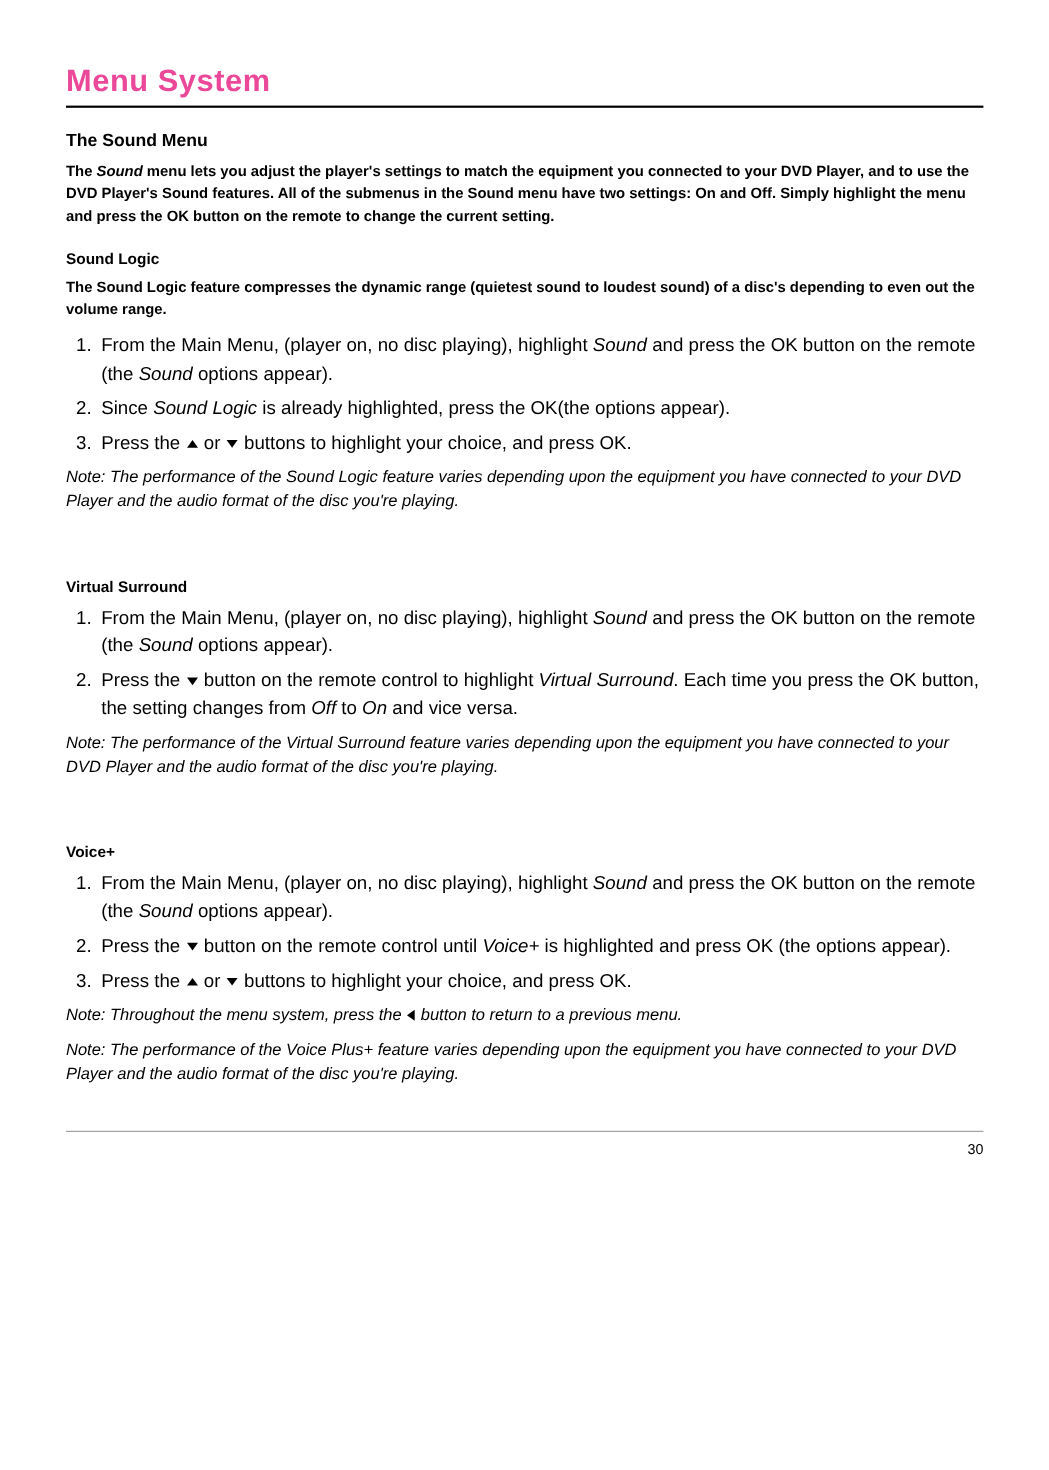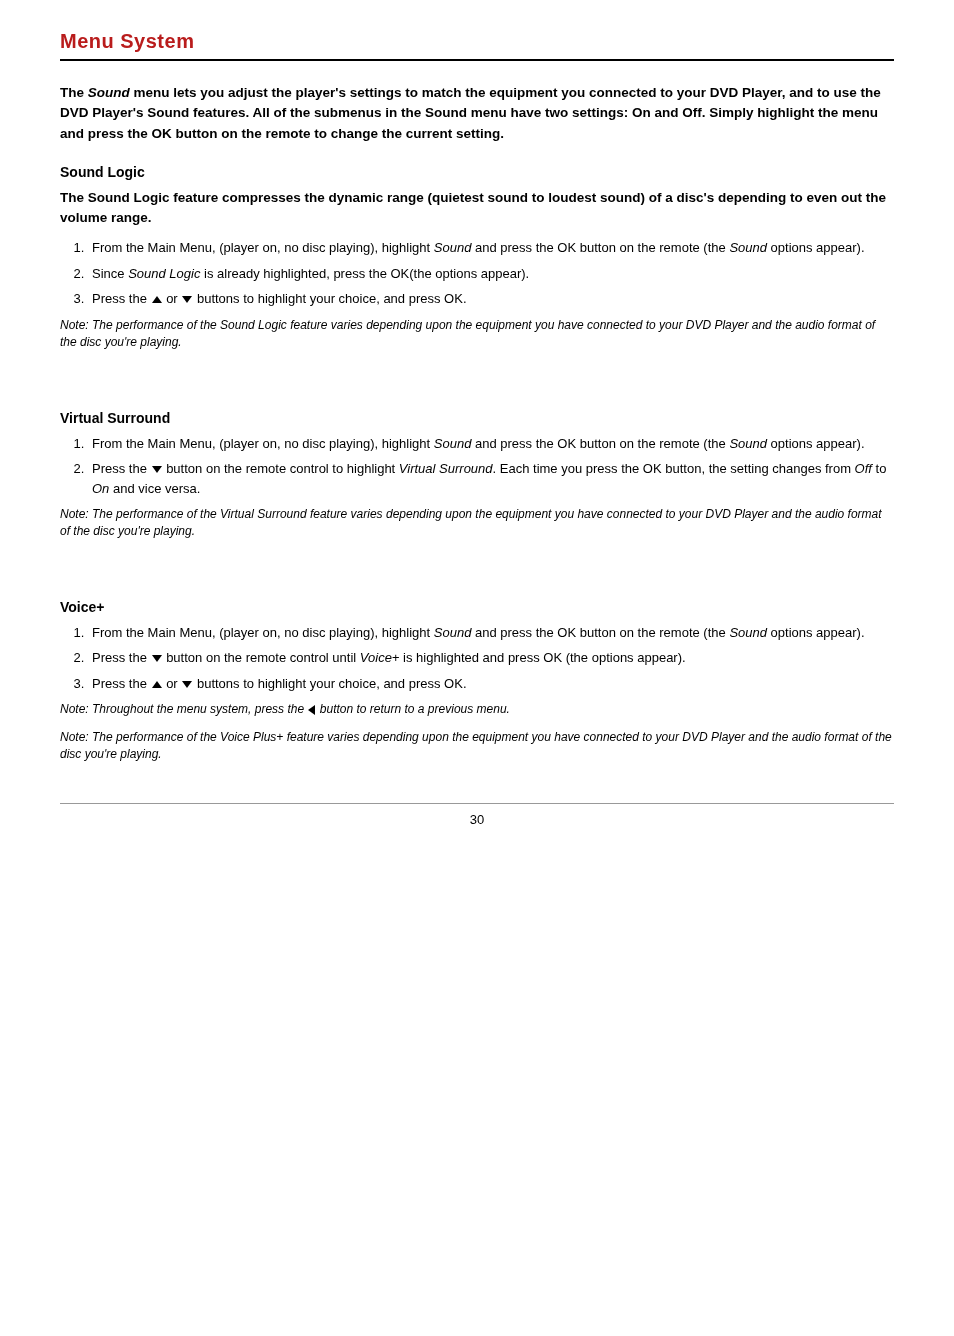--- a/index.html
+++ b/index.html
@@ -6,25 +6,26 @@
     body {
       font-family: Arial, Helvetica, sans-serif;
       font-size: 14px;
       color: #000;
       background: #fff;
       width: 954px;
       min-height: 1336px;
       padding: 30px 60px 60px 60px;
     }
     .page-title {
-      font-size: 20px;
+      font-size: 28px;
       font-weight: bold;
-      color: #b91c1c;
+      color: #ec4899;
       margin-bottom: 6px;
       letter-spacing: 0.5px;
+      margin-top: 28px;
     }
     .title-rule {
       border: none;
       border-top: 2px solid #000;
       margin-bottom: 22px;
     }
     .section-title {
       font-size: 16px;
       font-weight: bold;
       margin-bottom: 8px;
@@ -36,60 +37,61 @@
       font-weight: bold;
     }
     .subsection-title {
       font-size: 14px;
       font-weight: bold;
       margin-bottom: 8px;
       margin-top: 20px;
     }
     .note-text {
       font-style: italic;
-      font-size: 12px;
+      font-size: 15px;
       line-height: 1.45;
       margin-bottom: 10px;
     }
     ol {
       margin-left: 28px;
       margin-bottom: 8px;
     }
     ol li {
-      font-size: 13px;
+      font-size: 17px;
       line-height: 1.5;
       margin-bottom: 6px;
       padding-left: 4px;
     }
     .section-block {
       margin-bottom: 18px;
     }
     .spacer { height: 20px; }
     .footer-rule {
       border: none;
       border-top: 1px solid #999;
       margin-top: 40px;
       margin-bottom: 8px;
     }
     .footer-page {
-      text-align: center;
+      text-align: right;
       font-size: 13px;
     }
     sup { font-size: 9px; vertical-align: super; }
     .arrow-up { display: inline-block; width: 0; height: 0; border-left: 5px solid transparent; border-right: 5px solid transparent; border-bottom: 7px solid #000; vertical-align: middle; margin: 0 1px; }
     .arrow-down { display: inline-block; width: 0; height: 0; border-left: 5px solid transparent; border-right: 5px solid transparent; border-top: 7px solid #000; vertical-align: middle; margin: 0 1px; }
     .arrow-left { display: inline-block; width: 0; height: 0; border-top: 5px solid transparent; border-bottom: 5px solid transparent; border-right: 7px solid #000; vertical-align: middle; margin: 0 1px; }
   </style>
 </head>
 <body>
 
 <h1 class="page-title">Menu System</h1>
 <hr class="title-rule">
 
 <div class="section-block">
+  <h2 class="section-title">The Sound Menu</h2>
   <p class="body-text">
     The <em>Sound</em> menu lets you adjust the player's settings to match the equipment you connected to your DVD Player, and to use the DVD Player's Sound features. All of the submenus in the Sound menu have two settings: On and Off. Simply highlight the menu and press the OK button on the remote to change the current setting.
   </p>
 
   <div class="section-block">
     <h3 class="subsection-title">Sound Logic</h3>
     <p class="body-text">
       The Sound Logic feature compresses the dynamic range (quietest sound to loudest sound) of a disc's depending to even out the volume range.
     </p>
     <ol>

